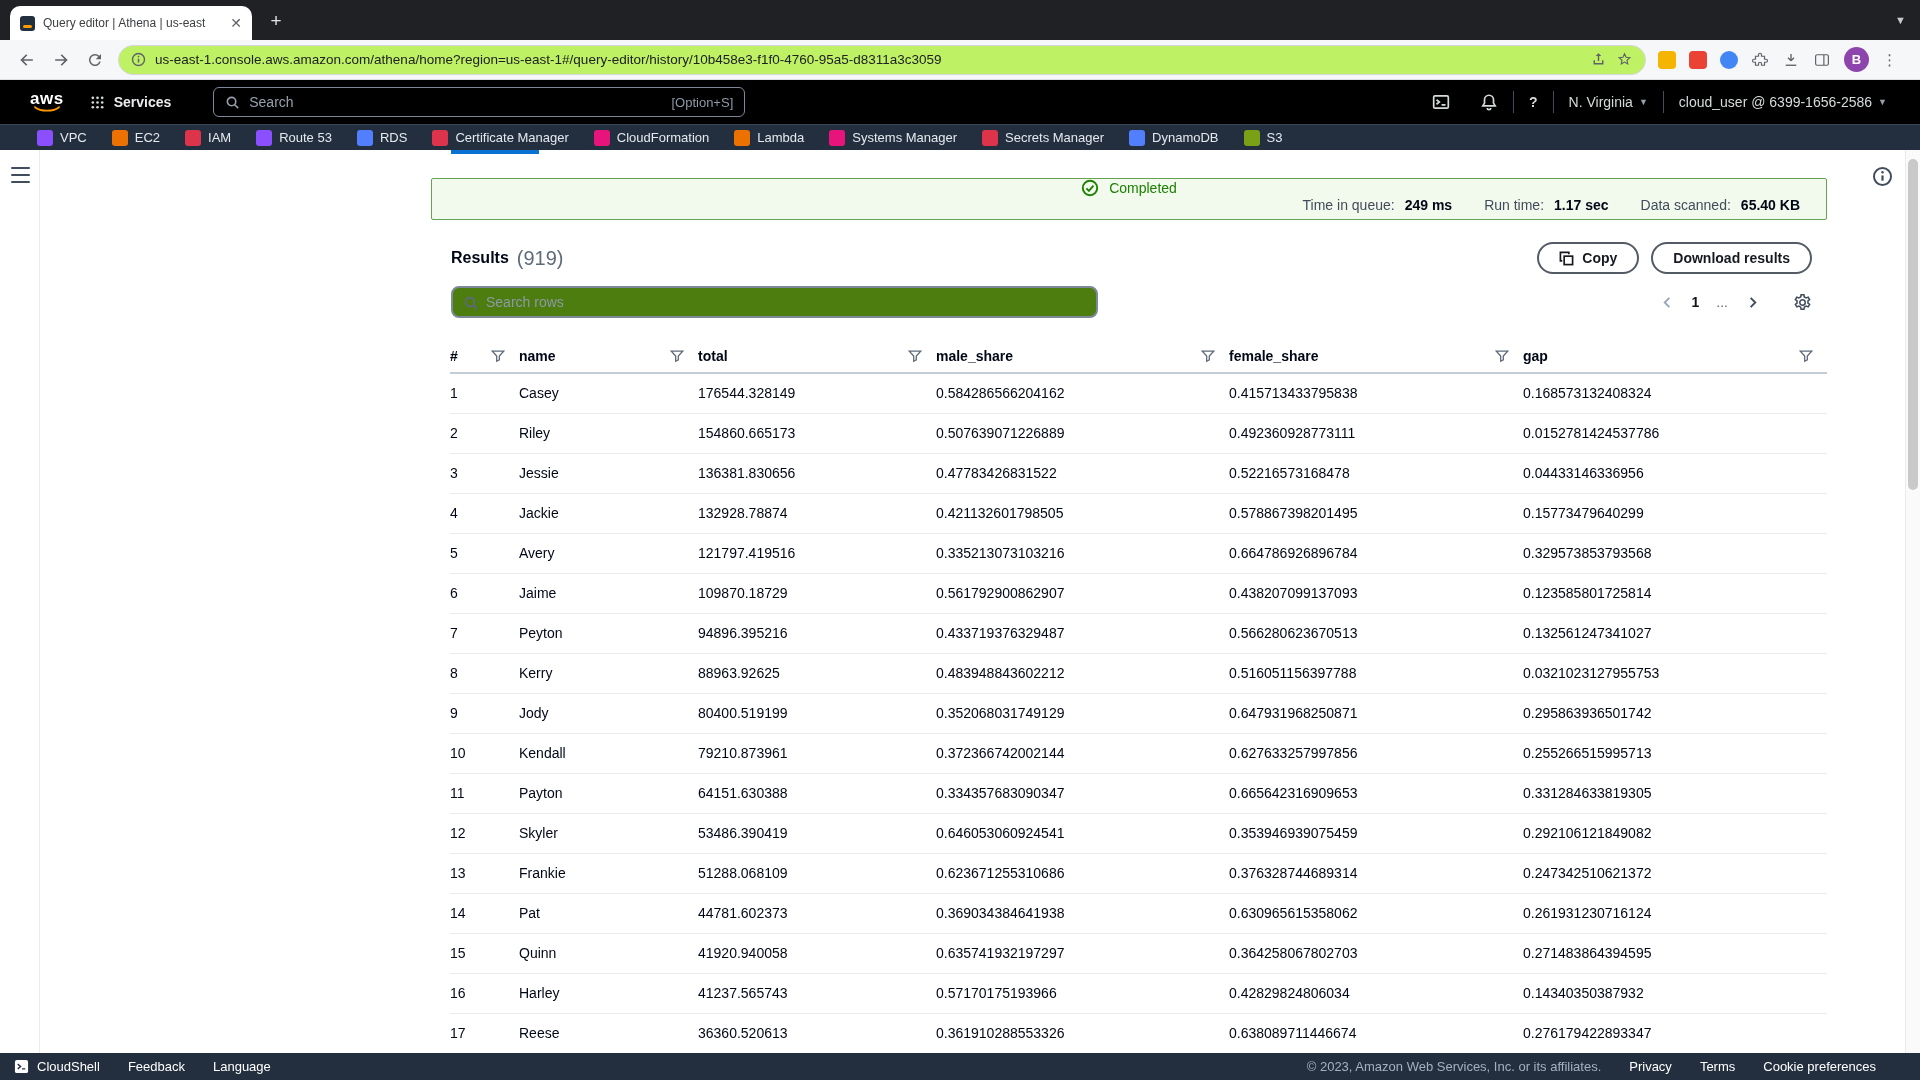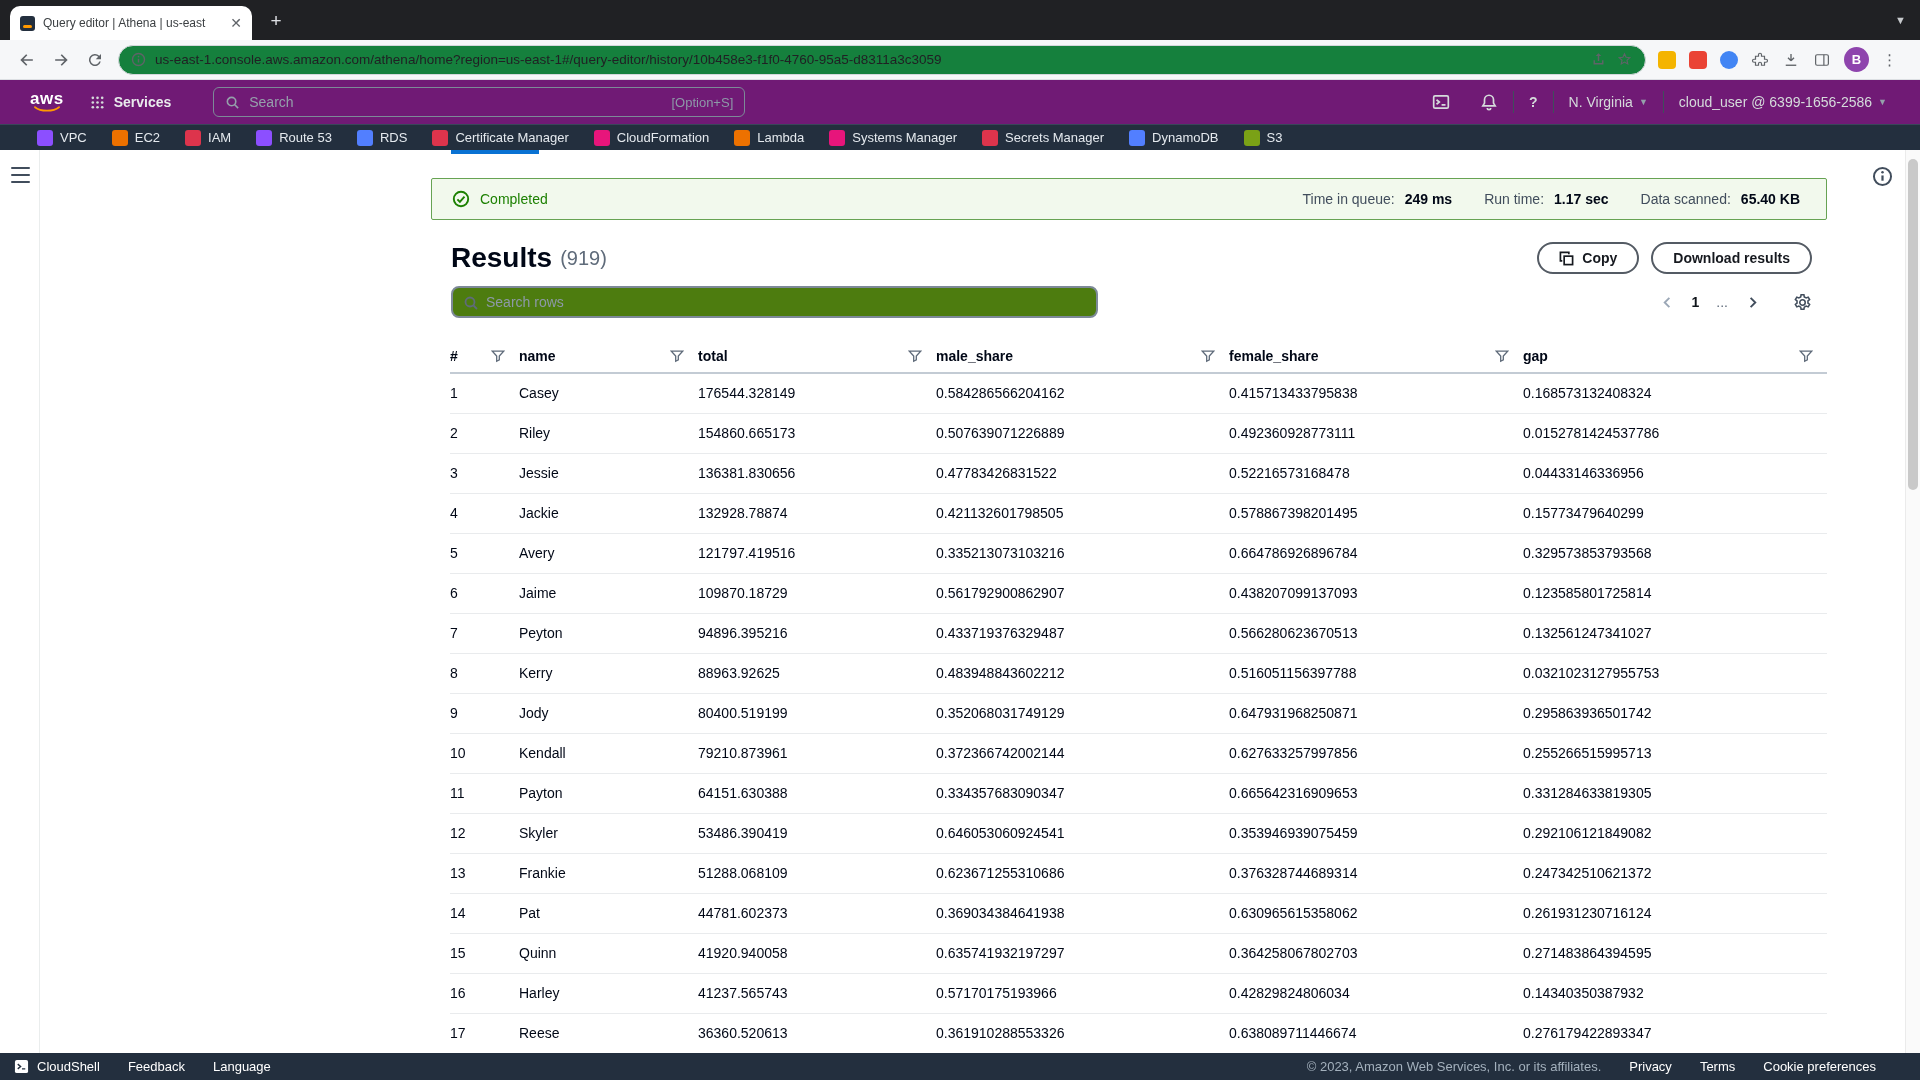--- a/index.html
+++ b/index.html
@@ -18,31 +18,31 @@
   .tab-title { font-size:12px; color:#3c4043; white-space:nowrap; overflow:hidden;
          text-overflow:ellipsis; flex:1; }
   .tab-close { color:#5f6368; font-size:14px; line-height:1; cursor:pointer; }
   .newtab { position:absolute; left:264px; top:9px; width:24px; height:24px; color:#dfe1e5;
          font-size:19px; display:flex; align-items:center; justify-content:center; cursor:pointer; }
   .tabstrip-caret { position:absolute; right:14px; top:14px; color:#c7cacd; font-size:11px; }
 
   .toolbar { position:absolute; top:40px; height:40px; left:0; right:0; background:#f6f7f9;
          border-bottom:1px solid #dcdfe3; display:flex; align-items:center; padding-left:10px; }
   .tb-icon { width:34px; display:flex; justify-content:center; align-items:center; cursor:pointer; }
-  .omnibox { height:30px; background:#15803d; border:1px solid #d4d7dc; border-radius:15px;
+  .omnibox { height:30px; background:#bef264; border:1px solid #d4d7dc; border-radius:15px;
          width:1528px; margin-left:6px; display:flex; align-items:center; padding:0 12px; gap:9px; }
   .omnibox-url { font-size:13.5px; color:#202124; flex:1; white-space:nowrap; overflow:hidden; }
   .ext-row { display:flex; align-items:center; gap:13px; margin-left:12px; }
   .ext-dot { width:18px; height:18px; border-radius:4px; }
   .avatar { width:25px; height:25px; border-radius:50%; background:#8e44ad; color:#fff;
          font-size:13px; font-weight:bold; display:flex; align-items:center; justify-content:center; }
   .kebab { color:#5f6368; font-size:15px; letter-spacing:0; cursor:pointer; }
 
   
-  .awsbar { position:absolute; top:80px; height:44px; left:0; right:0; background:#701a75;
+  .awsbar { position:absolute; top:80px; height:44px; left:0; right:0; background:#000000;
          display:flex; align-items:center; }
   .aws-logo { margin-left:30px; display:flex; flex-direction:column; align-items:center; cursor:pointer; }
   .aws-logo-text { font-weight:bold; font-size:17px; color:#fff; line-height:14px; letter-spacing:.5px; }
   .services { display:flex; align-items:center; gap:9px; margin-left:26px; font-size:14px;
          color:#e9ebed; cursor:pointer;font-weight:bold; }
   .aws-search { margin-left:42px; width:532px; height:30px; border:1px solid #7d8998; border-radius:6px;
          display:flex; align-items:center; padding:0 11px; gap:9px; }
   .aws-search input { background:transparent; border:none; outline:none; color:#fff; font-size:14px; flex:1; }
   .aws-search input::placeholder { color:#95a0ab; }
   .shortcut { color:#8d99a8; font-size:13px; }
@@ -67,28 +67,28 @@
   .tab-sliver { position:absolute; left:451px; top:0; width:88px; height:4px; background:#0972d3; }
   .info-toggle { position:absolute; right:27px; top:16px; cursor:pointer; }
   .scrollbar { position:absolute; right:0; top:0; bottom:0; width:15px; background:#fafafa;
          border-left:1px solid #ebebeb; }
   .scroll-thumb { position:absolute; left:2px; width:10px; top:9px; height:331px; background:#c9c9c9;
          border-radius:5px; }
 
   .results-panel { position:absolute; left:431px; top:0; width:1396px; }
 
   .banner { margin-top:28px; height:42px; background:#f2f9ed; border:1px solid #67a353;
-         border-radius:2px; display:flex; align-items:center; padding:0 20px; }
+         border-radius:2px; display:flex; align-items:center; padding:0 20px;flex-direction:column; }
   .banner-left { display:flex; align-items:center; gap:10px; color:#1d8102; font-size:14px; }
   .banner-metrics { margin-left:auto; display:flex; gap:32px; padding-right:6px; font-size:14px; }
   .metric-label { color:#414d5c; }
   .metric-value { color:#000716; font-weight:bold; margin-left:10px; }
 
   .results-head { margin-top:20px; display:flex; align-items:center; padding:0 15px 0 20px; height:36px; }
-  .results-title { font-size:28px; font-weight:bold; color:#000716; }
+  .results-title { font-size:16px; font-weight:bold; color:#000716; }
   .results-count { font-size:20px; color:#5f6b7a; margin-left:8px; }
   .btn { height:32px; border:2px solid #545b64; border-radius:16px; background:#fff; color:#16191f;
          font-weight:bold; font-size:14px; display:flex; align-items:center; padding:0 20px; gap:8px;
          cursor:pointer; white-space:nowrap; }
   .copy-btn { margin-left:auto; }
   .dl-btn { margin-left:12px; }
 
   .table-toolbar { margin-top:10px; display:flex; align-items:center; padding:0 15px 0 20px; }
   .search-box { position:relative; width:647px; height:32px; border:2px solid #7d8998; border-radius:8px;
          display:flex; align-items:center; padding-left:33px; background:#4d7c0f; }

